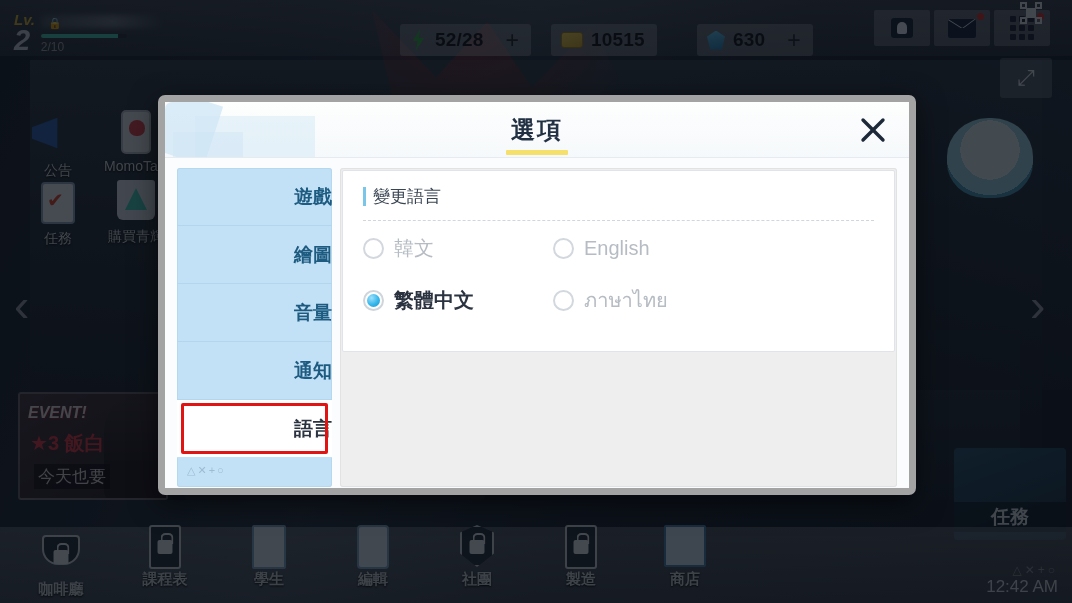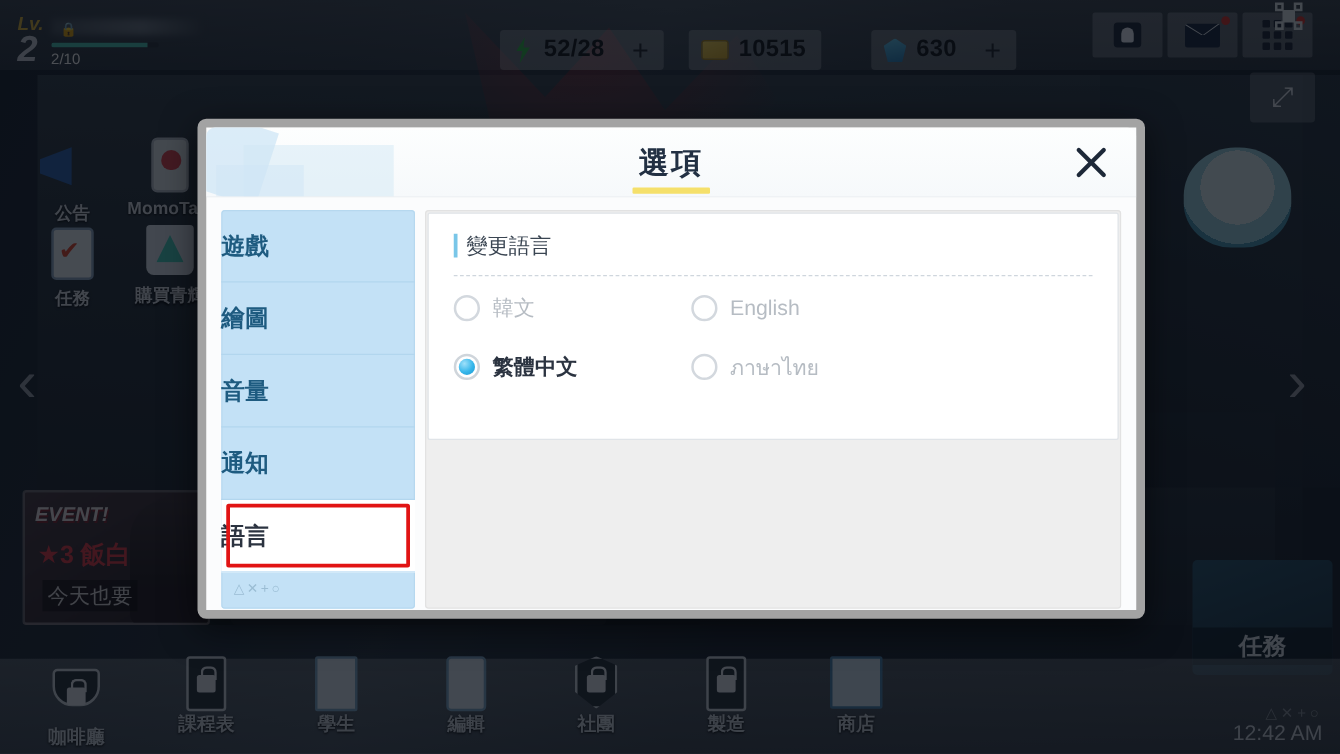--- a/index.html
+++ b/index.html
@@ -60,21 +60,21 @@
   .lvl-num { color: #c9ced6; font-weight: bold; font-size: 29px; line-height: .9; font-style: italic; }
   .lvl-right { padding-top: 3px; }
   .lvl-name {
     width: 120px; height: 13px;
     background: linear-gradient(90deg,#4a535e,#6d7682 60%,#3d4650);
     filter: blur(2.5px); border-radius: 2px;
   }
   .lvl-lock { position: absolute; left: 48px; top: 17px; color: #c3c8d0; font-size: 11px; }
   .xp-bar { width: 86px; height: 4px; background: #2c343d; border-radius: 2px; margin-top: 6px; overflow: hidden; }
   .xp-fill { height: 100%; width: 90%; background: #4ec4b4; }
-  .xp-text { color: #ffffff; font-size: 12px; margin-top: 2px; }
+  .xp-text { color: #a3a3a3; font-size: 12px; margin-top: 2px; }
 
   .res-group { position: absolute; top: 24px; display: flex; align-items: center; height: 32px; }
   .res-pill {
     display: flex; align-items: center; gap: 8px; height: 32px; padding: 0 12px 0 10px;
     background: rgba(236,240,246,.28); border-radius: 3px; margin-right: 4px;
   }
   .res-val { color: #12161c; font-size: 19px; font-weight: 600; letter-spacing: .2px; }
   .res-plus { color: #20262e; font-size: 23px; font-weight: 300; margin-left: 14px; }
   .icon-ap { width: 17px; height: 21px; background: #35b34a;
     clip-path: polygon(58% 0,18% 54%,46% 54%,34% 100%,82% 40%,52% 40%); }
@@ -108,21 +108,21 @@
   .capture-btn::after{content:"";position:absolute;left:6px;top:6px;width:10px;height:10px;background:#dfe4ea;}
   .expand-btn {
     position: absolute; right: 20px; top: 58px; width: 52px; height: 40px;
     background: rgba(230,236,244,.22); border-radius: 3px; display:flex; align-items:center; justify-content:center;
   }
   .expand-arrows { color: #e2e7ee; font-size: 22px; transform: rotate(0deg); }
 
   
   .side-icon { position: absolute; text-align: center; width: 72px; }
   .side-icon .glyph { width: 52px; height: 46px; margin: 0 auto; position: relative; }
-  .side-icon .lbl { color: #d9dee6; font-size: 14px; font-weight: bold; margin-top: 2px;
+  .side-icon .lbl { color: #d9dee6; font-size: 14px; font-weight: normal; margin-top: 2px;
     text-shadow: 0 1px 2px #000; white-space: nowrap; }
   .mega { background: #2f66b5; clip-path: polygon(0 35%,55% 10%,55% 90%,0 65%); width:46px;height:38px;
     border-radius: 4px; }
   .mega::after{content:"";position:absolute;right:6px;top:6px;width:14px;height:26px;background:#2f66b5;border-radius:3px;}
   .phone { width: 30px; height: 44px; background: #e7ebf1; border-radius: 5px; margin: 0 auto;
     border: 2px solid #b9c1cc; position: relative; }
   .phone::after{content:"";position:absolute;left:6px;top:8px;width:16px;height:16px;background:#e0474f;border-radius:50% 50% 45% 45%;}
   .clip { width: 34px; height: 42px; background: #eef2f7; border: 2px solid #8fa8c4; border-radius: 4px;
     margin: 0 auto; position: relative; }
   .clip::after{content:"✔";position:absolute;left:4px;top:4px;color:#e04a2f;font-size:20px;font-weight:bold;}
@@ -214,21 +214,21 @@
   }
   .dlg-close svg { display: block; }
 
   .dlg-body { display: flex; padding: 10px 12px 14px 12px; height: 343px; }
   .sidebar {
     width: 155px; background: #c3e1f6; border-radius: 3px;
     display: flex; flex-direction: column; position: relative;
     box-shadow: inset 0 0 0 1px #b6d8ef;
   }
   .side-item {
-    height: 58px; display: flex; align-items: center; justify-content: flex-start;
+    height: 58px; display: flex; align-items: center; justify-content: flex-end;
     font-size: 19px; font-weight: bold; color: #1e5b80; cursor: pointer;
     border-bottom: 1px solid #b2d6ee; position: relative;
   }
   .side-item.active { background: #ffffff; color: #2b3340; border-bottom-color: #c3e1f6; }
   .side-item.active::after {
     content: ""; position: absolute; left: 4px; top: 3px; right: 4px; bottom: 3px;
     border: 3px solid #e11414; border-radius: 2px; pointer-events: none;
   }
   .side-syms { position: absolute; left: 10px; bottom: 10px; color: #9bbdd4; font-size: 11px; letter-spacing: 2px; }
 
@@ -255,21 +255,21 @@
   }
   .radio {
     width: 21px; height: 21px; border-radius: 50%;
     border: 2px solid #d3d8de; background: #fff; flex: 0 0 auto; position: relative;
   }
   .opt.selected .radio { border-color: #cfd5db; background: #fff; }
   .opt.selected .radio::after {
     content: ""; position: absolute; left: 2px; top: 2px; width: 13px; height: 13px;
     border-radius: 50%; background: radial-gradient(circle at 35% 30%, #9fe0fa 0%, #35b6ea 55%, #1d96cf 100%);
   }
-  .opt-label { font-size: 17px; color: #b6bcc3; }
+  .opt-label { font-size: 20px; color: #b6bcc3; }
   .opt.selected .opt-label { color: #2b3340; font-weight: bold; }
 </style>
 </head>
 <body>
 
 <div id="screen">
 
   <div class="bg">
     <div class="bg-room"></div>
     <div class="bg-shelf"></div>

